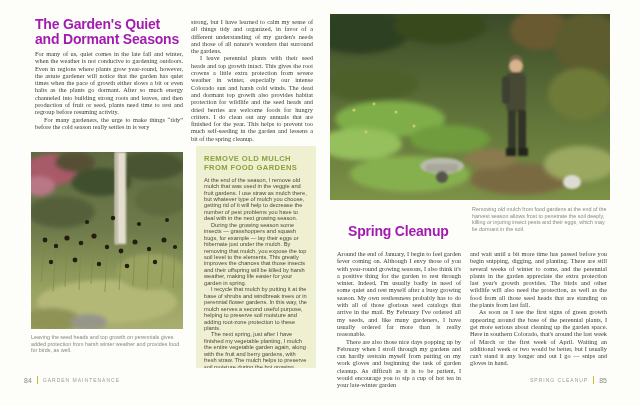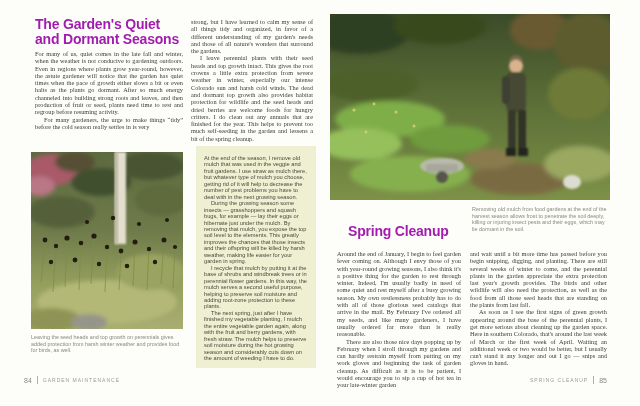--- a/index.html
+++ b/index.html
@@ -114,20 +114,21 @@
   </figure>
 
   <p class="caption abs" style="left:31px;top:334px;width:150px;">Leaving the seed heads and top growth on perennials gives added protection from harsh winter weather and provides food for birds, as well.</p>
 
   <div class="abs" style="left:191px;top:18px;width:122px;">
     <p class="body">strong, but I have learned to calm my sense of all things tidy and organized, in favor of a different understanding of my garden's needs and those of all nature's wonders that surround the gardens.</p>
     <p class="body indent">I leave perennial plants with their seed heads and top growth intact. This gives the root crowns a little extra protection from severe weather in winter, especially our intense Colorado sun and harsh cold winds. The dead and dormant top growth also provides habitat protection for wildlife and the seed heads and dried berries are welcome foods for hungry critters. I do clean out any annuals that are finished for the year. This helps to prevent too much self-seeding in the garden and lessens a bit of the spring cleanup.</p>
   </div>
 
   <aside class="sidebar-box abs" style="left:196px;top:146px;width:104px;height:205px;">
+    <h2>REMOVE OLD MULCH FROM FOOD GARDENS</h2>
     <p>At the end of the season, I remove old mulch that was used in the veggie and fruit gardens. I use straw as mulch there, but whatever type of mulch you choose, getting rid of it will help to decrease the number of pest problems you have to deal with in the next growing season.</p>
     <p class="bindent">During the growing season some insects — grasshoppers and squash bugs, for example — lay their eggs or hibernate just under the mulch. By removing that mulch, you expose the top soil level to the elements. This greatly improves the chances that those insects and their offspring will be killed by harsh weather, making life easier for your garden in spring.</p>
     <p class="bindent">I recycle that mulch by putting it at the base of shrubs and windbreak trees or in perennial flower gardens. In this way, the mulch serves a second useful purpose, helping to preserve soil moisture and adding root-zone protection to these plants.</p>
     <p class="bindent">The next spring, just after I have finished my vegetable planting, I mulch the entire vegetable garden again, along with the fruit and berry gardens, with fresh straw. The mulch helps to preserve soil moisture during the hot growing season and considerably cuts down on the amount of weeding I have to do.</p>
   </aside>
 
   <footer class="folio abs" style="left:24px;top:376px;">
     <span class="pagenum">84</span>
     <span class="folio-divider"></span>
     <span class="section">GARDEN MAINTENANCE</span>

